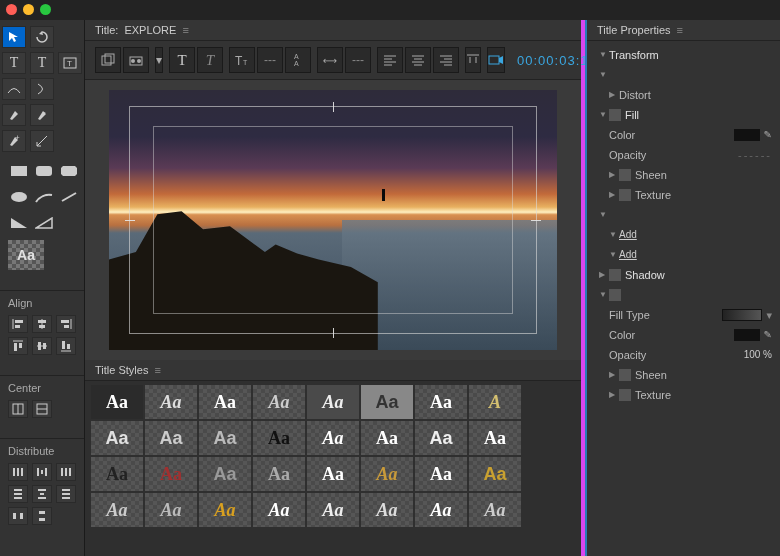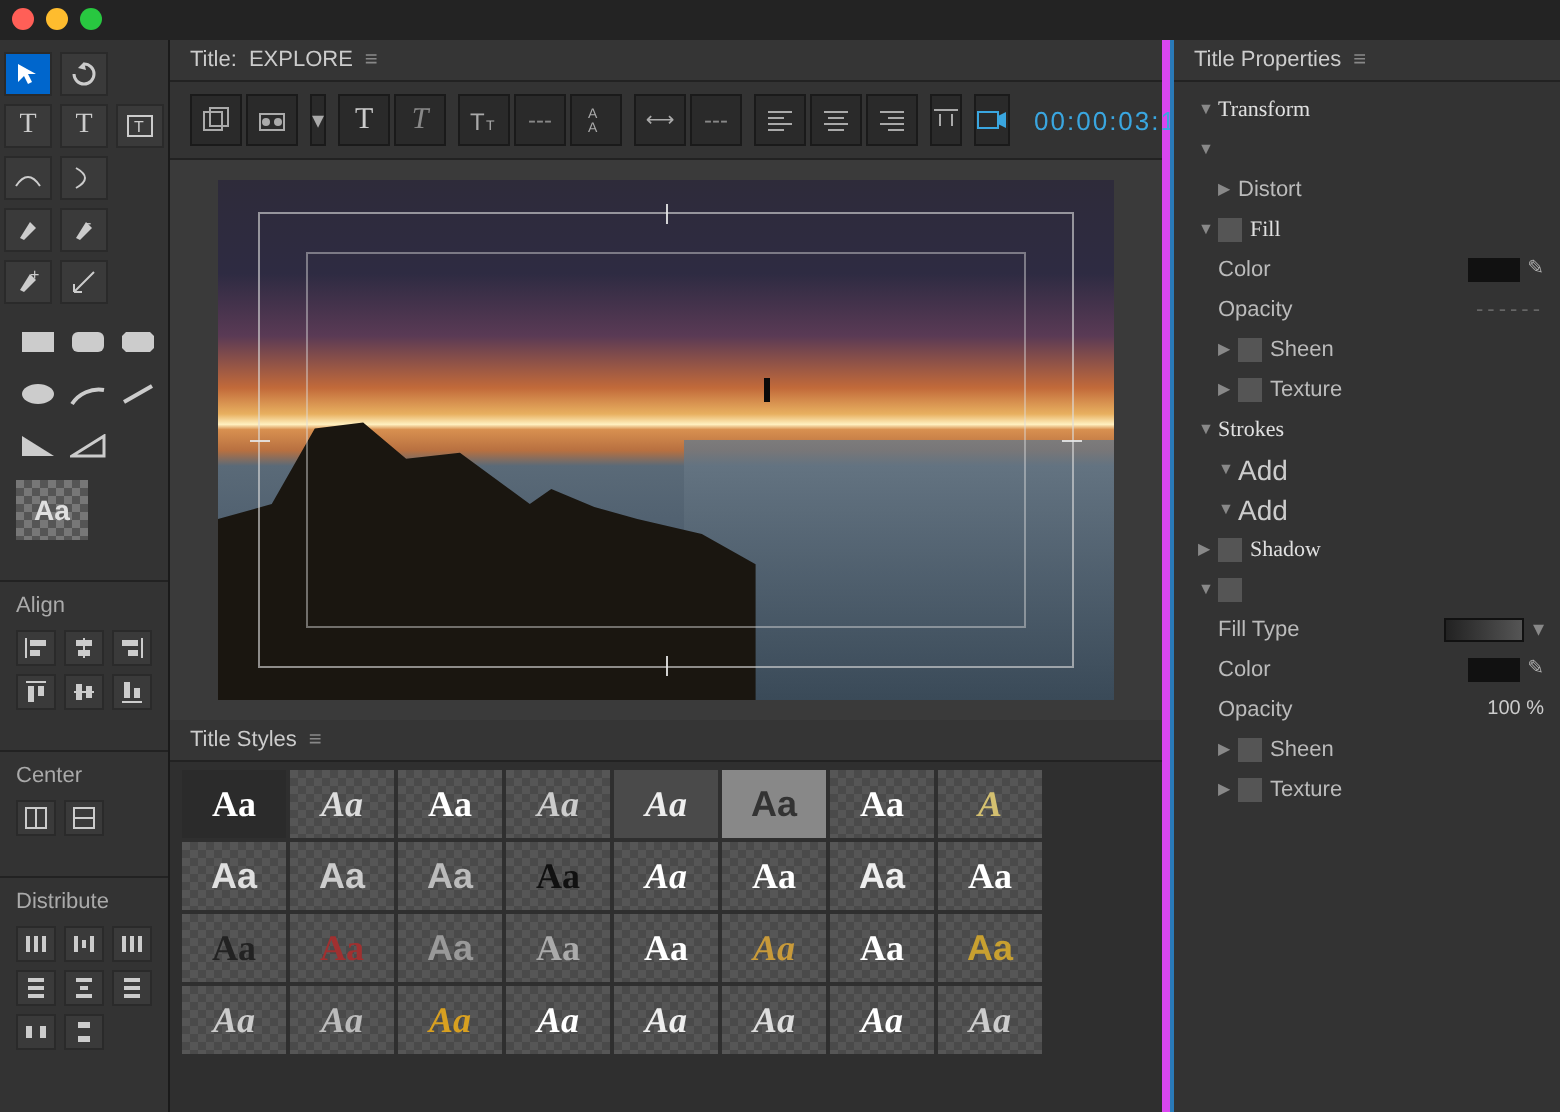--- a/index.html
+++ b/index.html
@@ -64,22 +64,22 @@
 .propcol { width: 195px; background: #333; display: flex; flex-direction: column; font-size: 11px; border-left: 2px solid #2a7ab8; }
 .proplist { padding: 4px 0; overflow: auto; }
 .prow { display: flex; align-items: center; padding: 2px 8px 2px 12px; color: #bbb; line-height: 16px; }
 .prow .tw { width: 10px; color: #888; font-size: 8px; }
 .prow .cb { width: 12px; height: 12px; background: #555; margin-right: 4px; cursor: pointer; }
 .prow .lbl { flex: 1; }
 .prow .val { color: #ccc; font-size: 10px; }
 .prow .sw { width: 26px; height: 12px; background: linear-gradient(to right,#222,#555); border: 1px solid #111; cursor: pointer; }
 .prow.ind1 { padding-left: 22px; }
 .prow .eyedrop { margin-left: 4px; color: #aaa; cursor: pointer; font-size: 10px; }
-.addlink { color: #ccc; cursor: pointer; font-size: 14px; }
-.bold { color: #e0e0e0; font-weight: 500; font-family: Liberation Serif, serif; }
+.addlink { color: #ccc; text-decoration: underline; cursor: pointer; font-size: 10px; }
+.bold { color: #e0e0e0; font-weight: 500; }
 .dashval { color: #666; letter-spacing: 2px; }
 </style>
 </head>
 <body>
 
 <div class="traffic">
   <span class="tr-r"></span>
   <span class="tr-y"></span>
   <span class="tr-g"></span>
 </div>
@@ -506,21 +506,20 @@
           <span class="cb"></span>
           <span class="lbl">Sheen</span>
         </div>
       <div class="prow ind1">
           <span class="tw">▶</span>
           <span class="cb"></span>
           <span class="lbl">Texture</span>
         </div>
       <div class="prow">
           <span class="tw">▼</span>
-          <span class="lbl bold">Strokes</span>
         </div>
       <div class="prow ind1">
           <span class="tw">▼</span>
           <span class="addlink">Add</span>
         </div>
       <div class="prow ind1">
           <span class="tw">▼</span>
           <span class="addlink">Add</span>
         </div>
       <div class="prow">

